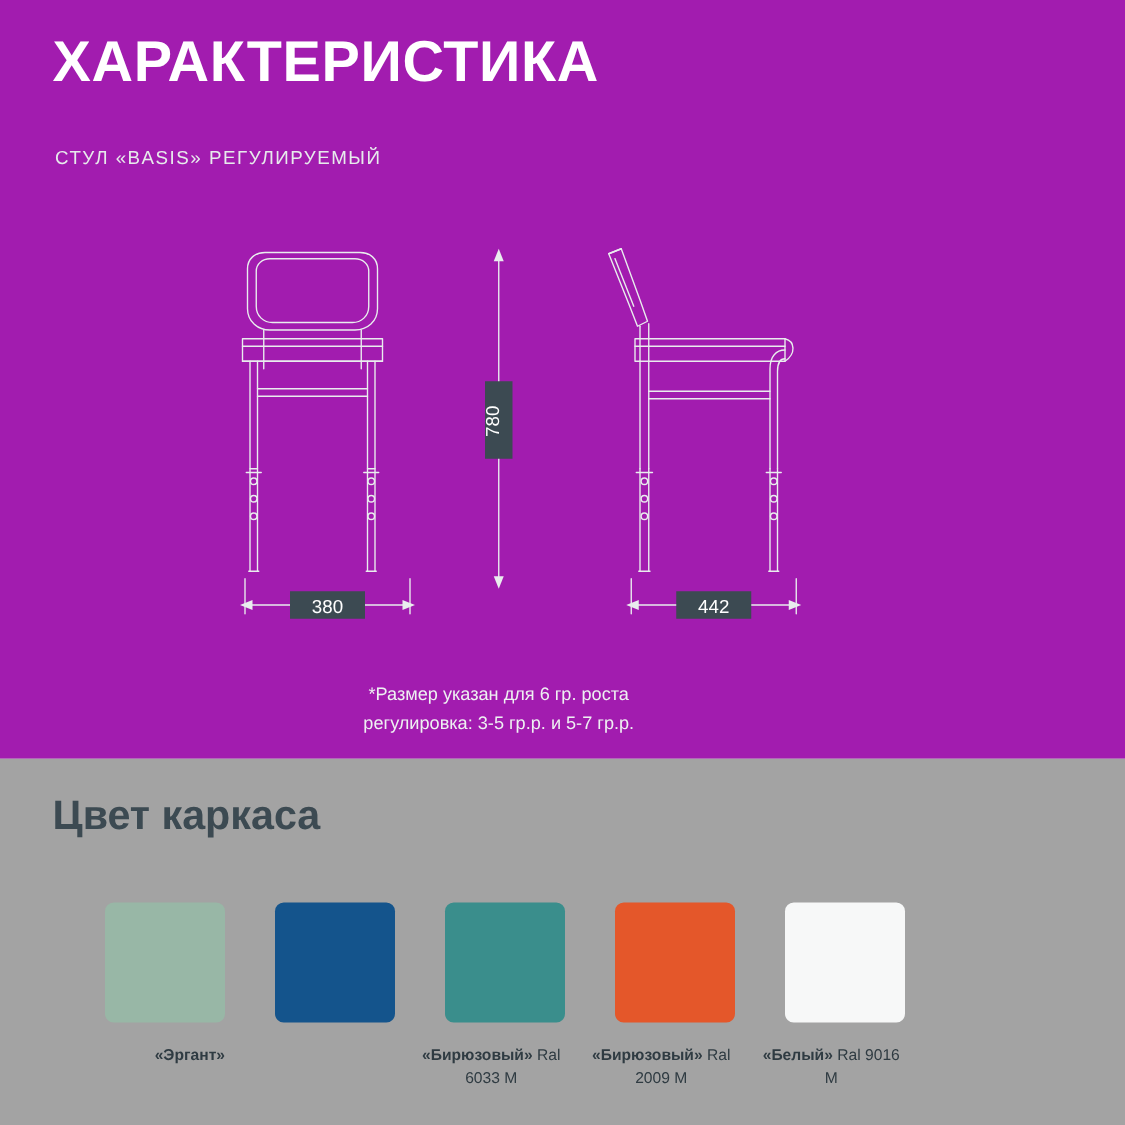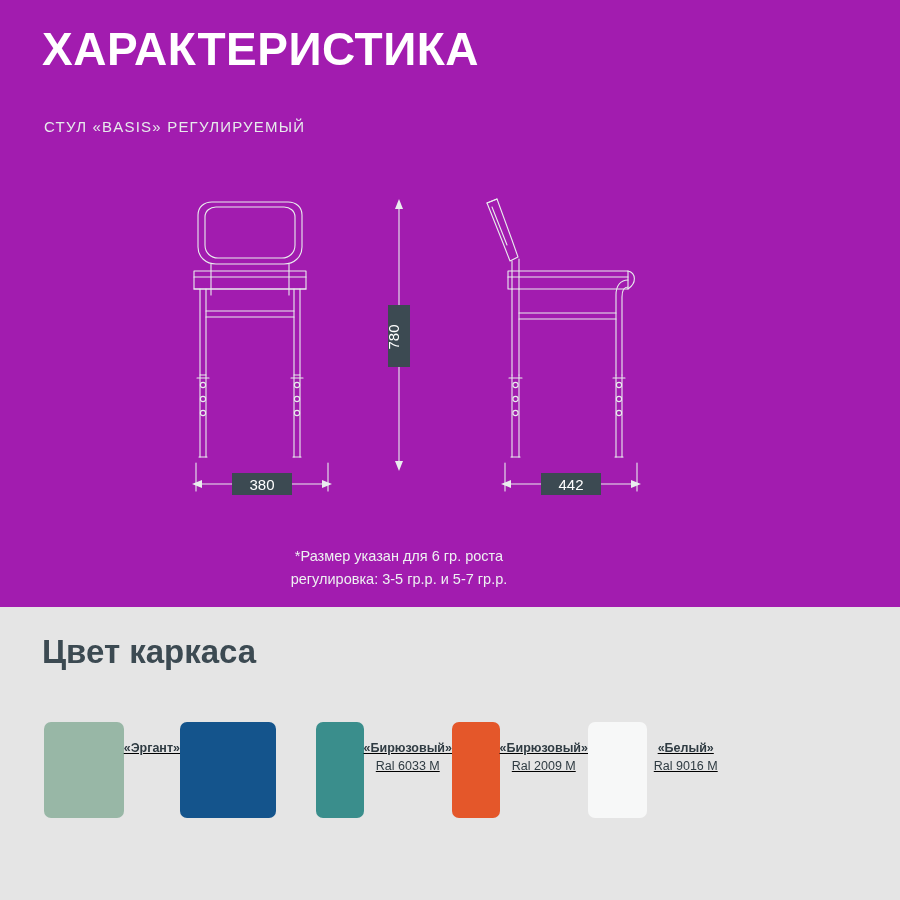--- a/index.html
+++ b/index.html
@@ -63,21 +63,21 @@
     line-height: 1.6;
     color: #eef1f2;
   }
   .note span { display: block; }
 
   
   .bottom-panel {
     position: relative;
     width: 900px;
     height: 293px;
-    background: #e5e5e5;
+    background: #a3a3a3;
   }
   .section-title {
     position: absolute;
     left: 42px;
     top: 26px;
     font-size: 33px;
     font-weight: bold;
     color: #3c4a52;
     margin: 0;
   }
@@ -85,23 +85,22 @@
     position: absolute;
     left: 44px;
     top: 115px;
     width: 820px;
     display: flex;
     gap: 0;
   }
   .swatch-item {
     width: 136px;
     display: flex;
-    flex-direction: row;
-    align-items: flex-start;
-    text-decoration: underline;
+    flex-direction: column;
+    align-items: flex-end;
   }
   .swatch-chip {
     width: 96px;
     height: 96px;
     border-radius: 7px;
   }
   .swatch-label {
     margin-top: 17px;
     font-size: 12.5px;
     line-height: 1.45;

